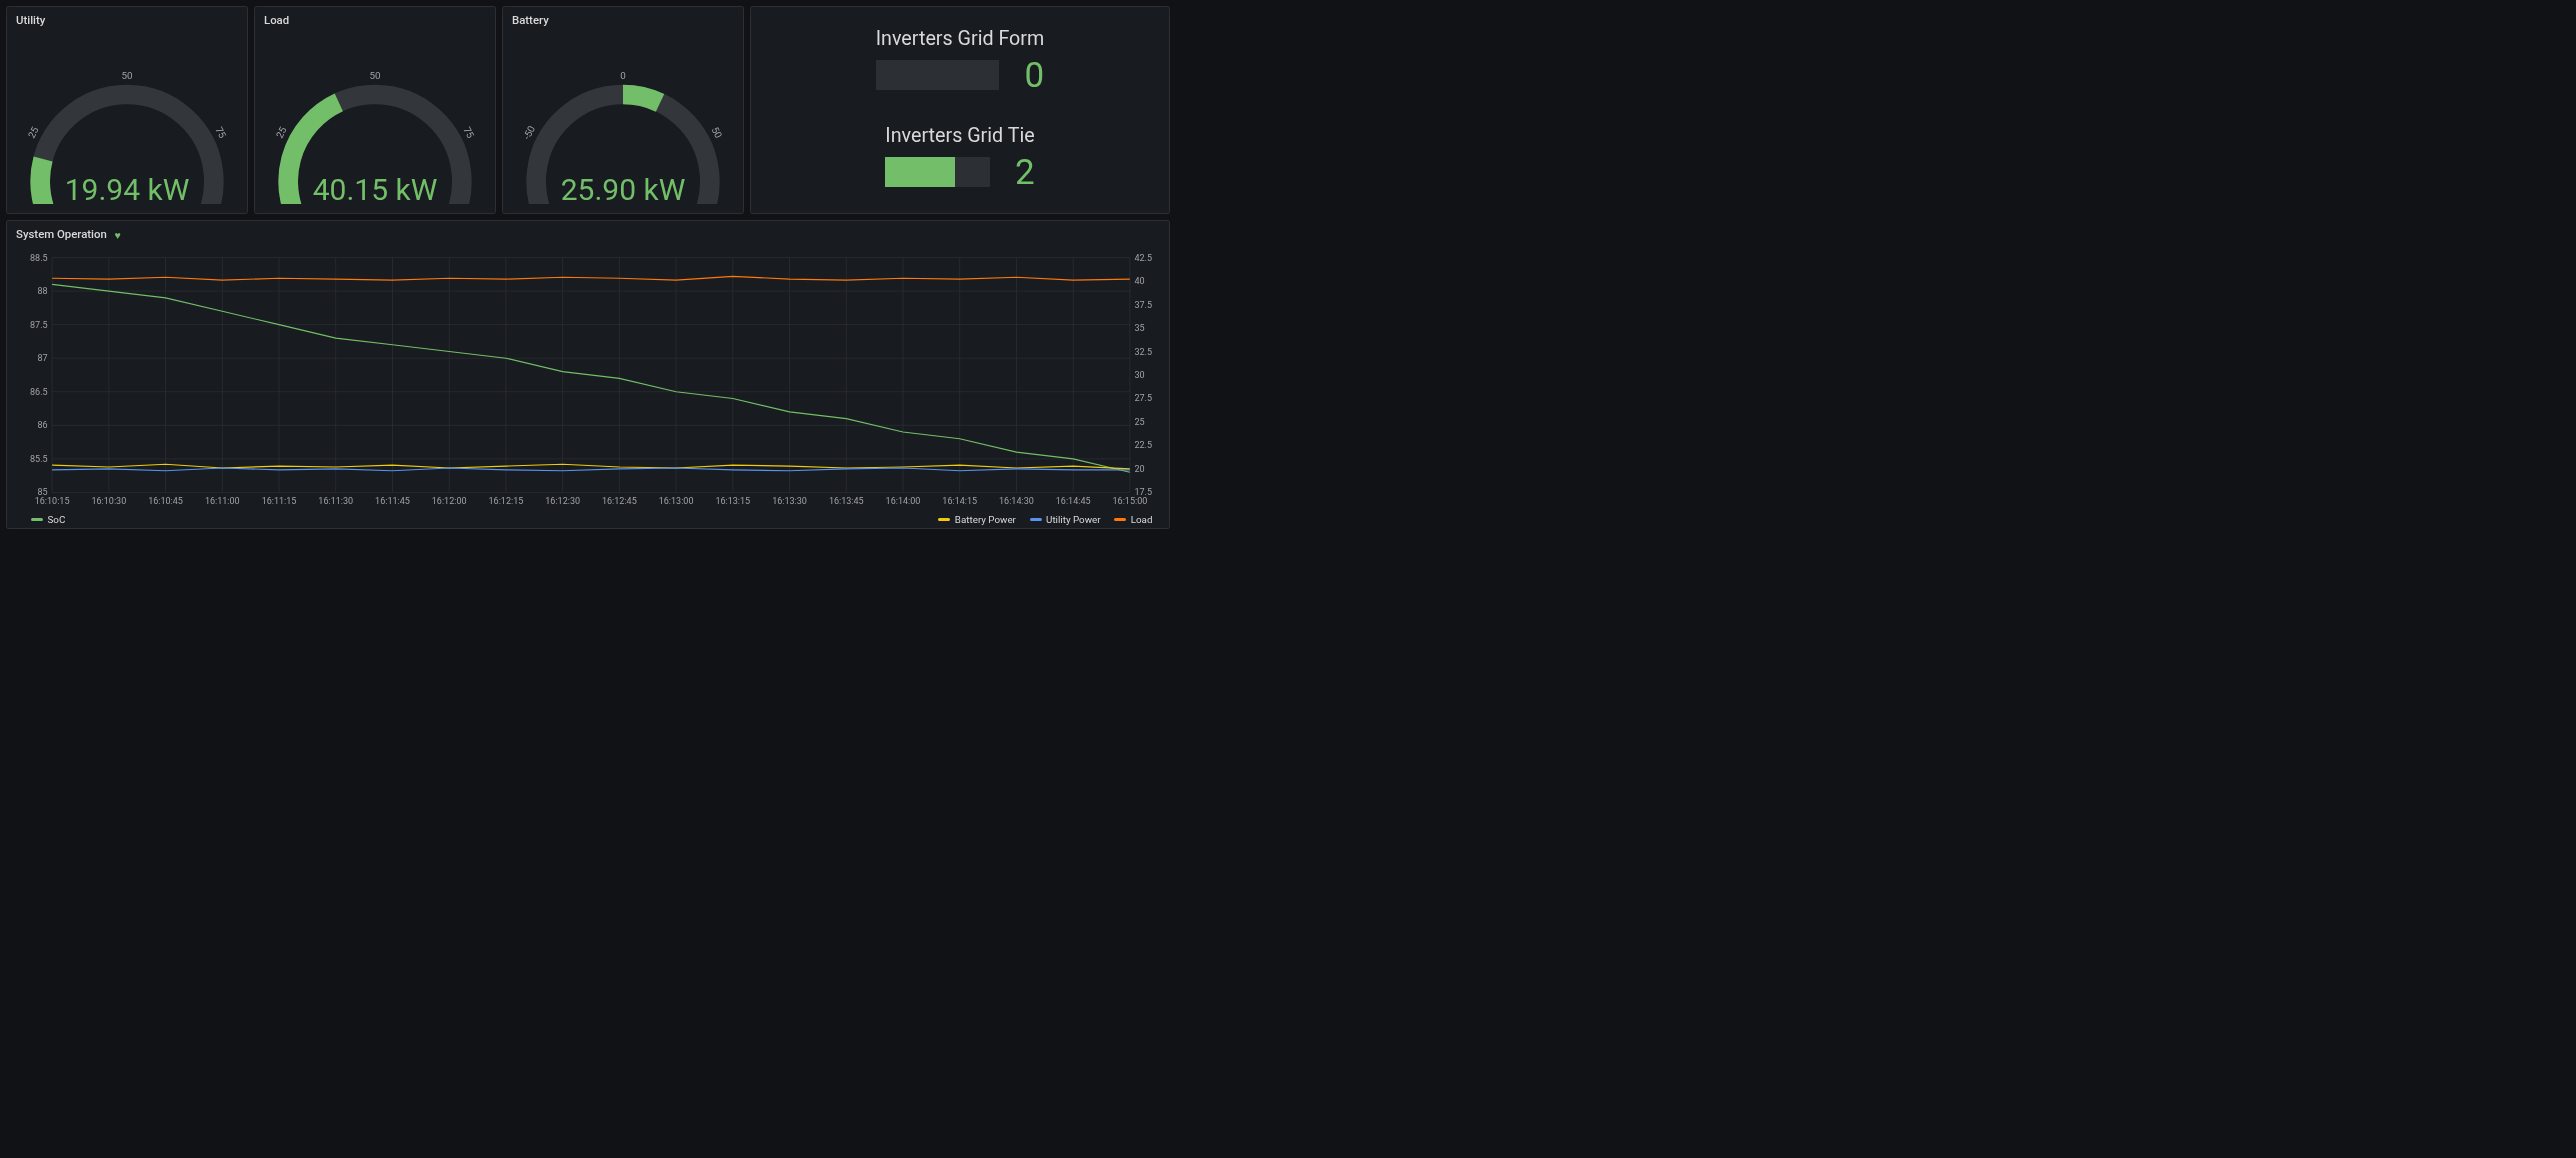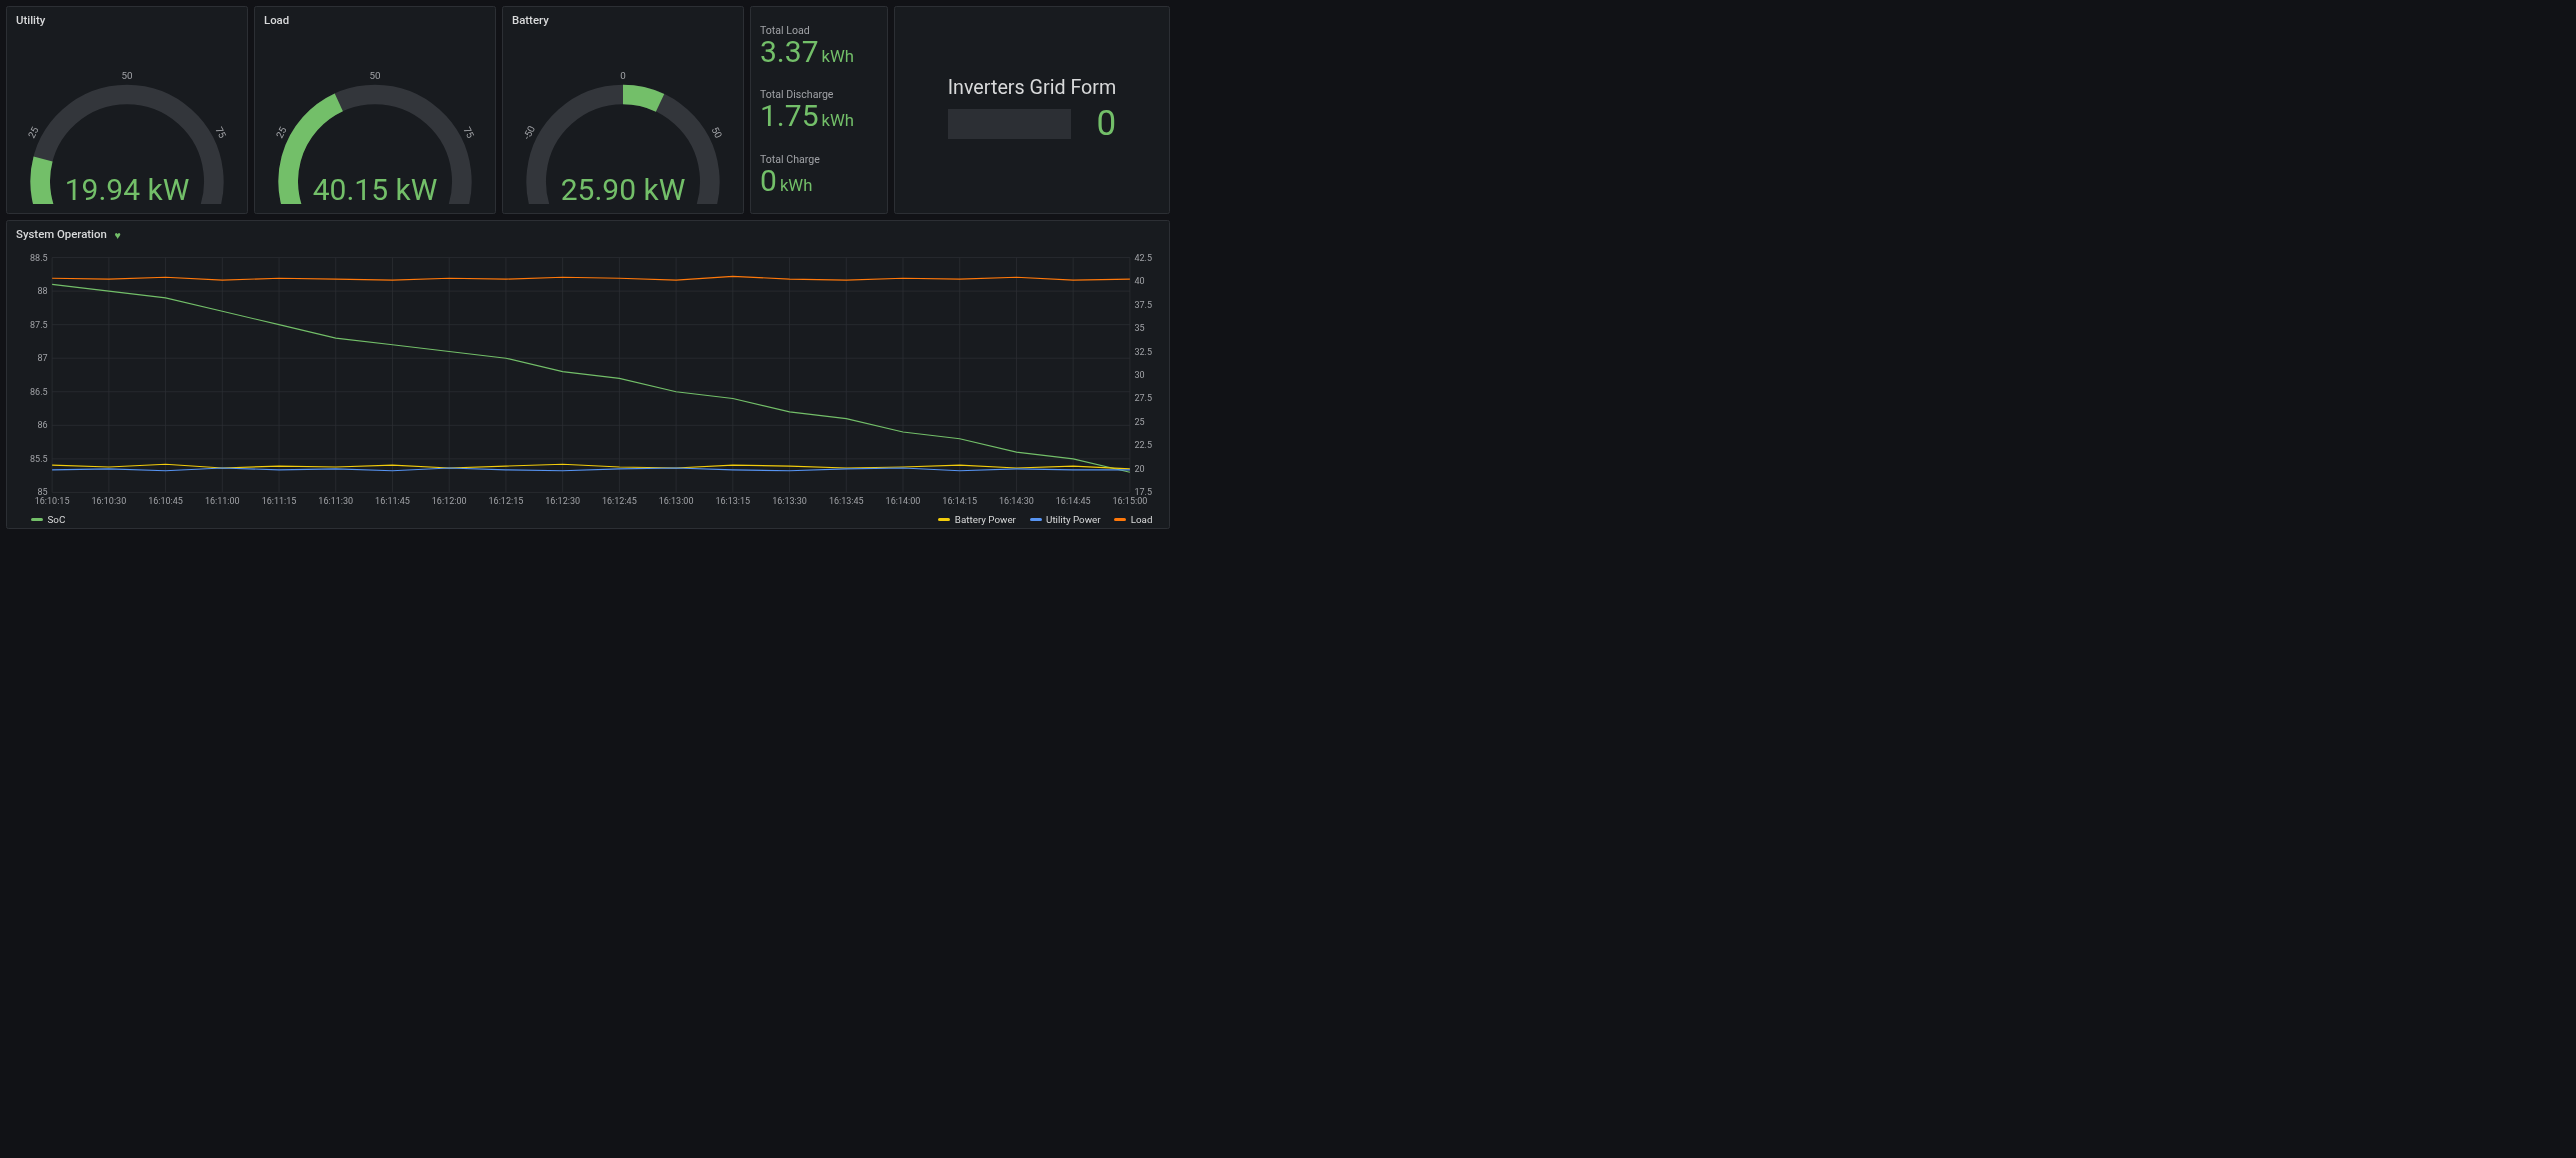--- a/index.html
+++ b/index.html
@@ -102,42 +102,37 @@
           <path d="M 150 55 A 115 115 0 0 1 199.07809589387875 65.99836297715675" stroke="#73bf69" stroke-width="26" fill="none" stroke-linecap="butt"></path>
           <text x="36.13786584383011" y="249.72712465279537" class="gauge-tick" text-anchor="middle" dominant-baseline="middle" transform="rotate(-125 36.13786584383011 249.72712465279537)">-100</text>
           <text x="26.705494188227178" y="105.81694276033029" class="gauge-tick" text-anchor="middle" dominant-baseline="middle" transform="rotate(-62.5 26.705494188227178 105.81694276033029)">-50</text>
           <text x="150" y="31" class="gauge-tick" text-anchor="middle" dominant-baseline="middle" transform="rotate(0 150 31)">0</text>
           <text x="273.2945058117728" y="105.81694276033029" class="gauge-tick" text-anchor="middle" dominant-baseline="middle" transform="rotate(62.5 273.2945058117728 105.81694276033029)">50</text>
           <text x="263.8621341561699" y="249.7271246527954" class="gauge-tick" text-anchor="middle" dominant-baseline="middle" transform="rotate(125 263.8621341561699 249.7271246527954)">100</text>
         </svg>
         <div class="gauge-value">25.90 kW</div>
       </div>
     </div>
-    <div class="panel stats-panel">
-      <div class="stat-block">
-        <div class="stat-label">Total Load</div>
-        <div class="stat-value-row"><span class="stat-value">3.37</span><span class="stat-unit">kWh</span></div>
-      </div>
-      <div class="stat-block">
-        <div class="stat-label">Total Discharge</div>
-        <div class="stat-value-row"><span class="stat-value">1.75</span><span class="stat-unit">kWh</span></div>
-      </div>
-      <div class="stat-block">
-        <div class="stat-label">Total Charge</div>
-        <div class="stat-value-row"><span class="stat-value">0</span><span class="stat-unit">kWh</span></div>
-      </div>
-    </div>
     <div class="panel bars-panel">
       <div class="bar-block">
         <div class="bar-label">Inverters Grid Form</div>
         <div class="bar-row">
           <div class="bar-track">
             <div class="bar-fill" style="width: 1.5px; background: transparent;"></div>
           </div>
           <div class="bar-value">0</div>
+        </div>
+      </div>
+      <div class="bar-block">
+        <div class="bar-label">Inverters Grid Tie</div>
+        <div class="bar-row">
+          <div class="bar-track">
+            <div class="bar-fill" style="width: 66.6667%;"></div>
+          </div>
+          <div class="bar-value">2</div>
         </div>
       </div>
     </div>
   </div>
 
 <div class="panel chart-panel">
   <div class="chart-title-row">
     <span class="panel-title">System Operation</span>
     <span class="heart-icon">♥</span>
   </div>

